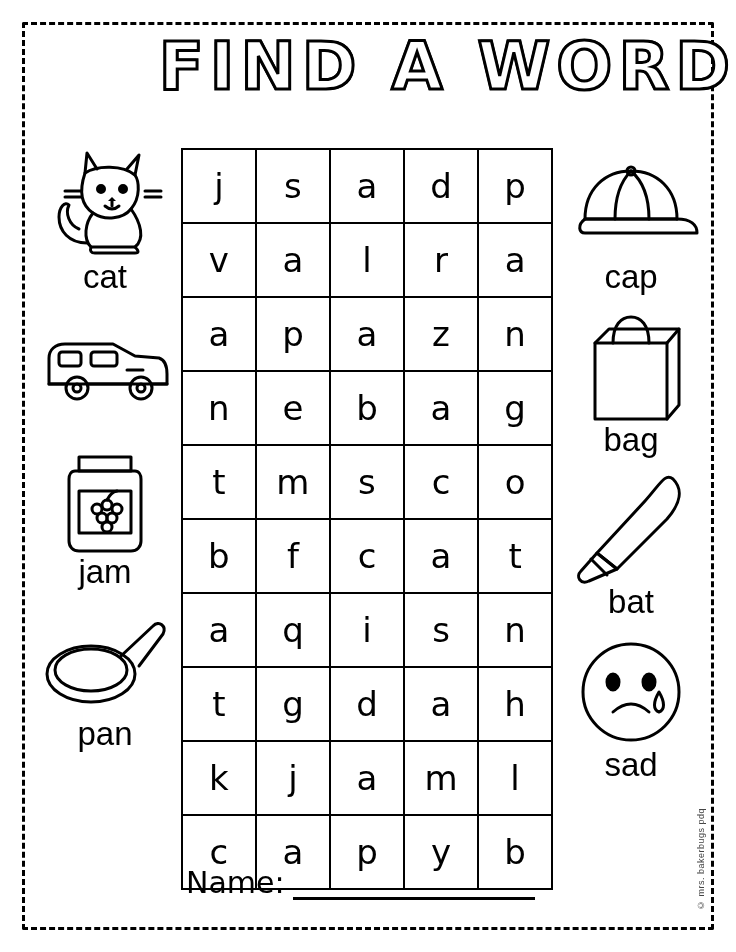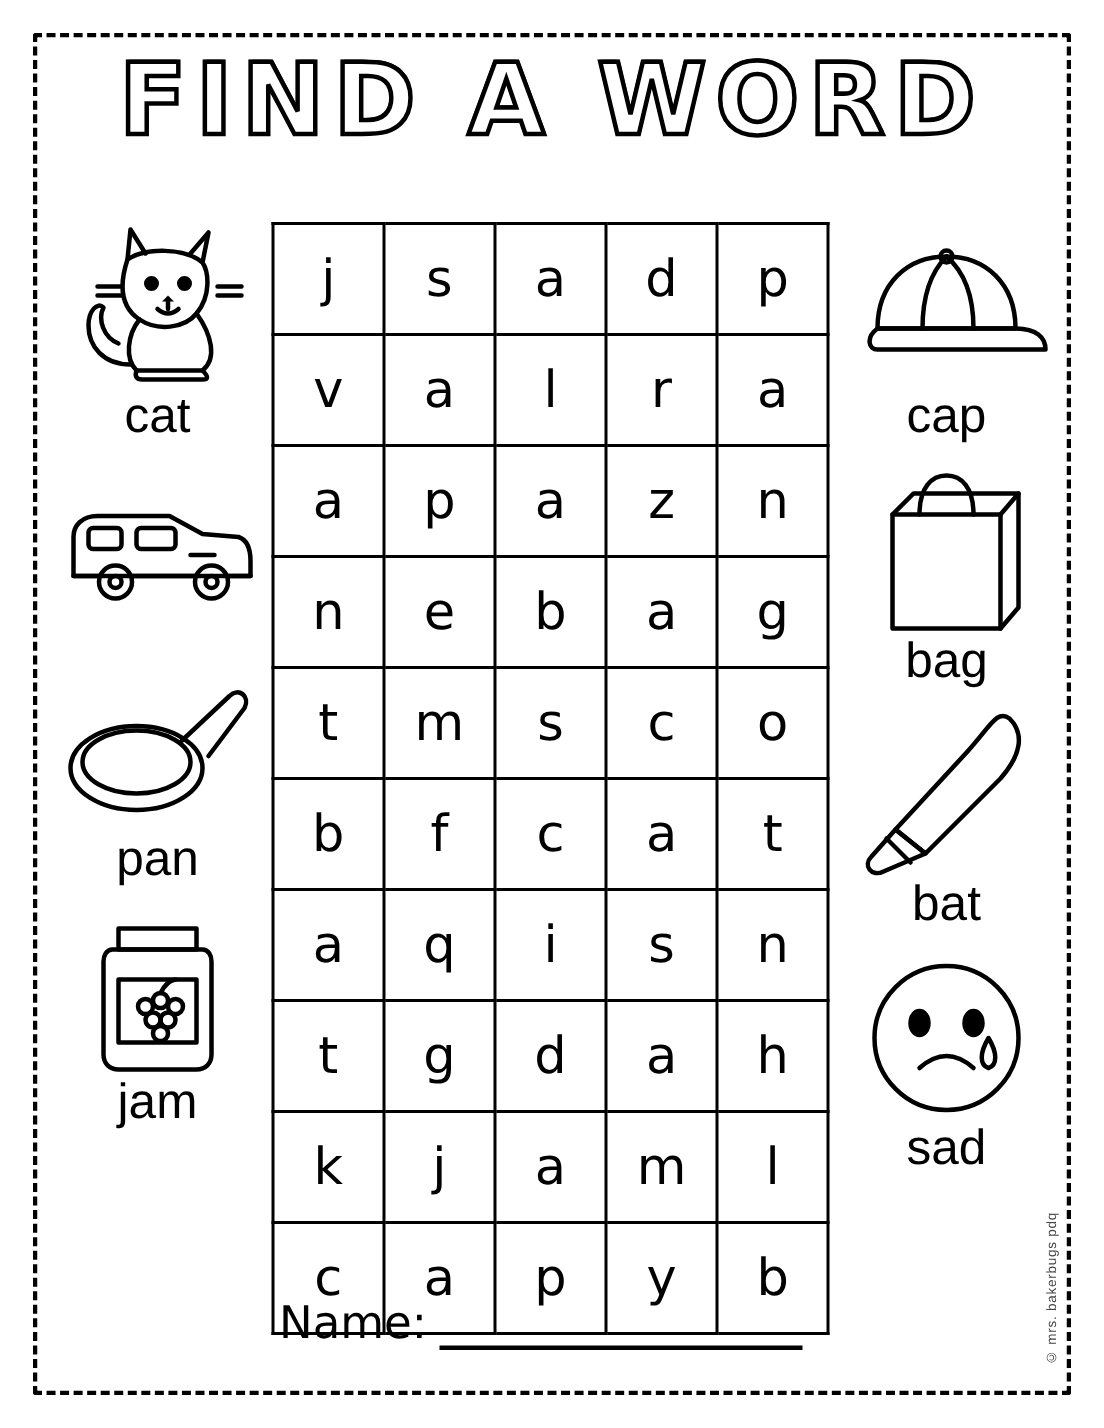--- a/index.html
+++ b/index.html
@@ -31,21 +31,21 @@
     border: 3px dashed #000;
     border-radius: 2px;
     box-sizing: border-box;
   }
   
   .title {
     position: absolute;
     top: 34px;
     left: 0;
     width: 736px;
-    text-align: center;
+    text-align: right;
     font-family: "DejaVu Sans", sans-serif;
     font-size: 66px;
     font-weight: bold;
     letter-spacing: 6px;
     color: #ffffff;
     -webkit-text-stroke: 3px #000;
     text-shadow:
       -1px -1px 0 #000,
        1px -1px 0 #000,
       -1px  1px 0 #000,
@@ -175,50 +175,50 @@
             <circle cx="106" cy="66" r="11"></circle>
             <circle cx="106" cy="66" r="4"></circle>
             <path d="M14 62 h17 M53 62 h42 M117 62 h15"></path>
           </g>
         </svg>
       </div>
     </div>
 
     <div class="word-item">
       <div class="word-art">
-        <svg width="140" height="100" viewBox="0 0 140 100">
-          <g fill="none" stroke="#000" stroke-width="3" stroke-linecap="round" stroke-linejoin="round">
-            <ellipse cx="56" cy="62" rx="44" ry="28"></ellipse>
-            <ellipse cx="56" cy="58" rx="36" ry="21"></ellipse>
-            <path d="M86 44 L118 14 C124 8 132 14 128 22 L104 54"></path>
-          </g>
-        </svg>
-      </div>
-      <div class="word-label">pan</div>
-    </div>
-
-    <div class="word-item">
-      <div class="word-art">
         <svg width="140" height="122" viewBox="0 0 140 122">
           <g fill="none" stroke="#000" stroke-width="3" stroke-linecap="round" stroke-linejoin="round">
             <path d="M44 18 h52 v14 h-52 z"></path>
             <path d="M40 32 h60 c4 0 6 4 6 8 v62 c0 6 -4 10 -10 10 h-52 c-6 0 -10 -4 -10 -10 v-62 c0 -4 2 -8 6 -8 z"></path>
             <path d="M44 52 h52 v42 h-52 z"></path>
             <circle cx="62" cy="70" r="5"></circle>
             <circle cx="72" cy="66" r="5"></circle>
             <circle cx="82" cy="70" r="5"></circle>
             <circle cx="67" cy="79" r="5"></circle>
             <circle cx="77" cy="79" r="5"></circle>
             <circle cx="72" cy="88" r="5"></circle>
             <path d="M72 61 q4 -8 10 -9"></path>
           </g>
         </svg>
       </div>
       <div class="word-label">jam</div>
     </div>
+
+    <div class="word-item">
+      <div class="word-art">
+        <svg width="140" height="100" viewBox="0 0 140 100">
+          <g fill="none" stroke="#000" stroke-width="3" stroke-linecap="round" stroke-linejoin="round">
+            <ellipse cx="56" cy="62" rx="44" ry="28"></ellipse>
+            <ellipse cx="56" cy="58" rx="36" ry="21"></ellipse>
+            <path d="M86 44 L118 14 C124 8 132 14 128 22 L104 54"></path>
+          </g>
+        </svg>
+      </div>
+      <div class="word-label">pan</div>
+    </div>
   </div>
 
   <div class="col right">
 
     <div class="word-item">
       <div class="word-art">
         <svg width="140" height="96" viewBox="0 0 140 96">
           <g fill="none" stroke="#000" stroke-width="3" stroke-linecap="round" stroke-linejoin="round">
             <path d="M24 62 C24 32 44 14 70 14 C96 14 116 32 116 62 Z"></path>
             <path d="M70 14 C58 26 54 44 54 62"></path>

